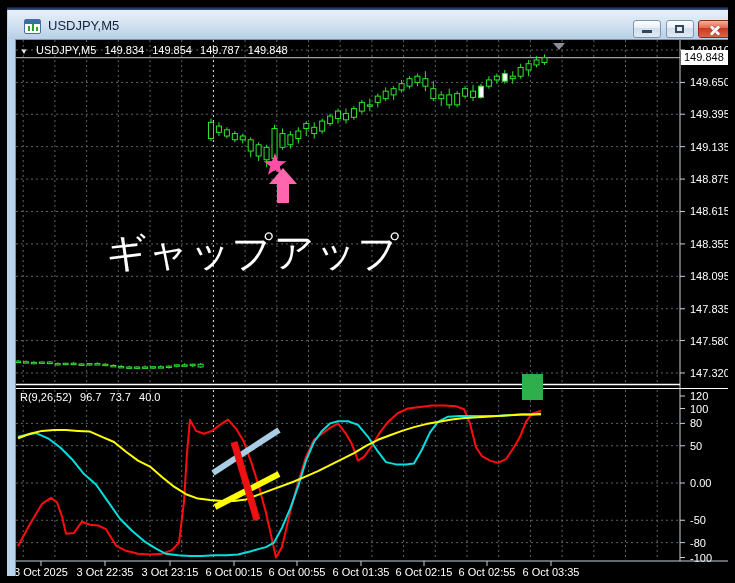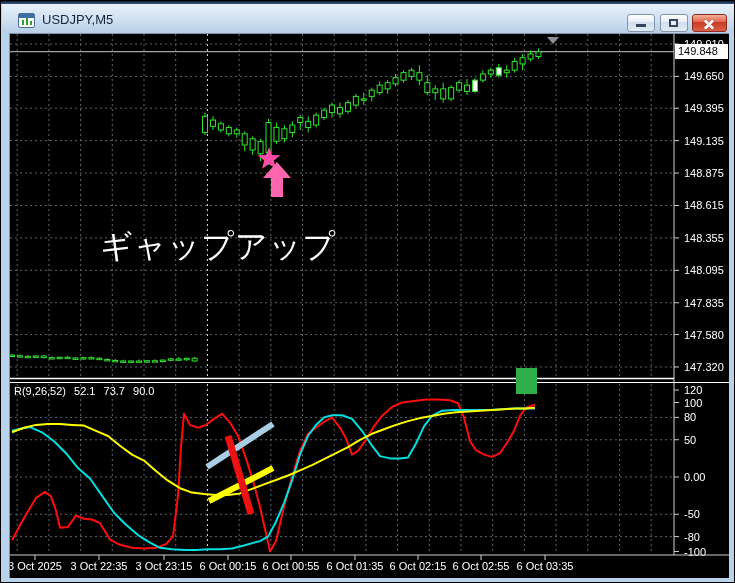--- a/index.html
+++ b/index.html
@@ -1,17 +1,17 @@
 <!DOCTYPE html>
 <html><head>
 <meta charset="utf-8">
 <style>
   html,body{margin:0;padding:0;background:#3a3a3a;font-family:"Liberation Sans",sans-serif;}
   .window{position:relative;width:735px;height:583px;background:#b9d3ea;overflow:hidden;
-          border:1px solid #000000;box-sizing:border-box;}
+          border:7px solid #000000;box-sizing:border-box;}
   .win-top-edge{position:absolute;left:0;top:0;width:100%;height:3px;
           background:linear-gradient(#0c1a35,#3d5a85);}
   .titlebar{position:absolute;left:1px;top:3px;width:733px;height:29px;
           background:linear-gradient(#e8f1fa,#cfe0f0 55%,#b7cfe6);}
   .title-icon{position:absolute;left:16px;top:9px;width:17px;height:15px;background:#fff;
           border:1px solid #4a6d99;border-radius:2px;box-sizing:border-box;}
   .title-icon .strip{position:absolute;left:0;top:0;width:100%;height:4px;background:#3a6ea5;}
   .title-icon .bar1,.title-icon .bar2,.title-icon .bar3{position:absolute;bottom:2px;width:2px;background:#2e9e2e;}
   .title-icon .bar1{left:3px;height:5px}.title-icon .bar2{left:7px;height:7px}.title-icon .bar3{left:11px;height:4px}
   .title-text{position:absolute;left:40px;top:8px;font-size:13px;color:#12233c;}
@@ -28,21 +28,21 @@
   .glyph-close-b{transform:translateY(5px) rotate(-45deg);}
   .client{position:absolute;left:8px;top:32px;width:719px;height:544px;background:#000;
           border-top:1px solid #7d92a8;border-left:1px solid #7d92a8;box-sizing:content-box;}
   .client svg{position:absolute;left:0;top:0;}
   .ov{position:absolute;color:#fff;font-size:11px;white-space:nowrap;}
   .chart-header{left:4px;top:4px;}
   .chart-header span{margin-right:5px;}
   .expand{font-size:8px;color:#e8e8e8;margin-right:3px;}
   .ind-label{left:4px;top:351px;}
   .ind-label span{margin-right:5px;}
-  .annotation{left:70px;top:192px;color:#fff;font-size:32px;line-height:40px;letter-spacing:1px;}
+  .annotation{left:70px;top:192px;color:#fff;font-size:40px;line-height:40px;letter-spacing:1px;}
   .annotation .l1{padding-left:20px;}
   .price-tag{left:665px;top:10px;width:53px;height:15px;background:#fff;color:#000;
           font-size:11px;line-height:15px;padding-left:3px;box-sizing:border-box;}
 </style>
 </head>
 <body>
 
 <div class="window">
   <div class="win-top-edge"></div>
 
@@ -326,27 +326,35 @@
         <line x1="345" y1="521" x2="345" y2="526" stroke="#c8d0d5" stroke-width="1"></line>
         <text x="345" y="536" fill="#ffffff" font-size="11px" text-anchor="middle">6 Oct 01:35</text>
         <line x1="408" y1="521" x2="408" y2="526" stroke="#c8d0d5" stroke-width="1"></line>
         <text x="408" y="536" fill="#ffffff" font-size="11px" text-anchor="middle">6 Oct 02:15</text>
         <line x1="471" y1="521" x2="471" y2="526" stroke="#c8d0d5" stroke-width="1"></line>
         <text x="471" y="536" fill="#ffffff" font-size="11px" text-anchor="middle">6 Oct 02:55</text>
         <line x1="535" y1="521" x2="535" y2="526" stroke="#c8d0d5" stroke-width="1"></line>
         <text x="535" y="536" fill="#ffffff" font-size="11px" text-anchor="middle">6 Oct 03:35</text>
       </svg>
 
+    <div class="ov chart-header">
+      <span class="expand">▼</span>
+      <span>USDJPY,M5</span>
+      <span>149.834</span>
+      <span>149.854</span>
+      <span>149.787</span>
+      <span>149.848</span>
+    </div>
 
     <div class="ov annotation">
       <div class="l1">ギャップアップ</div>
     </div>
 
     <div class="ov ind-label">
       <span>R(9,26,52)</span>
-      <span>52.1</span>
+      <span>96.7</span>
       <span>73.7</span>
-      <span>90.0</span>
+      <span>40.0</span>
     </div>
 
     <div class="ov price-tag">149.848</div>
   </div>
 </div>
 
 </body></html>

